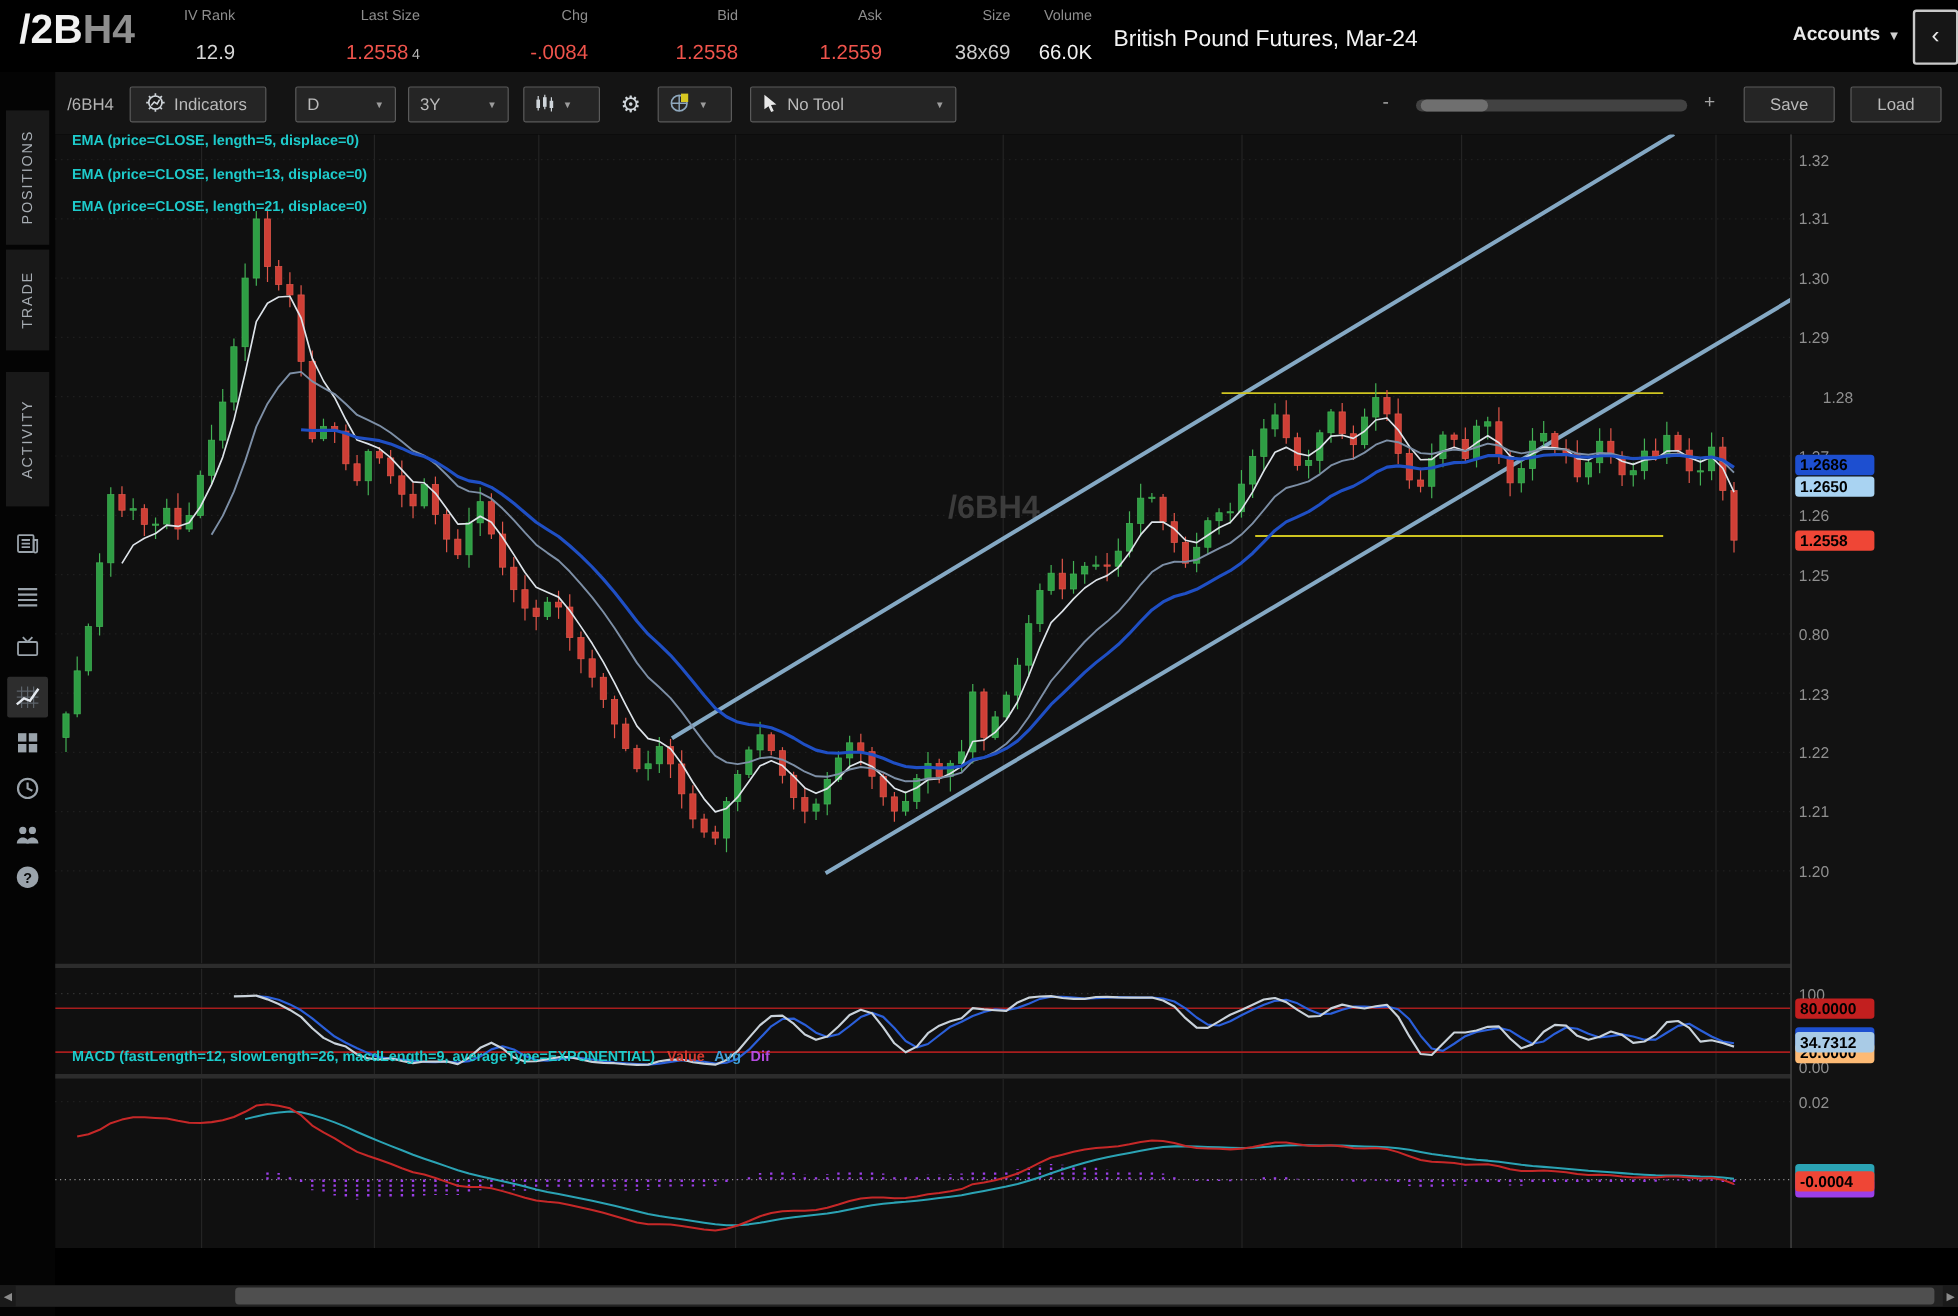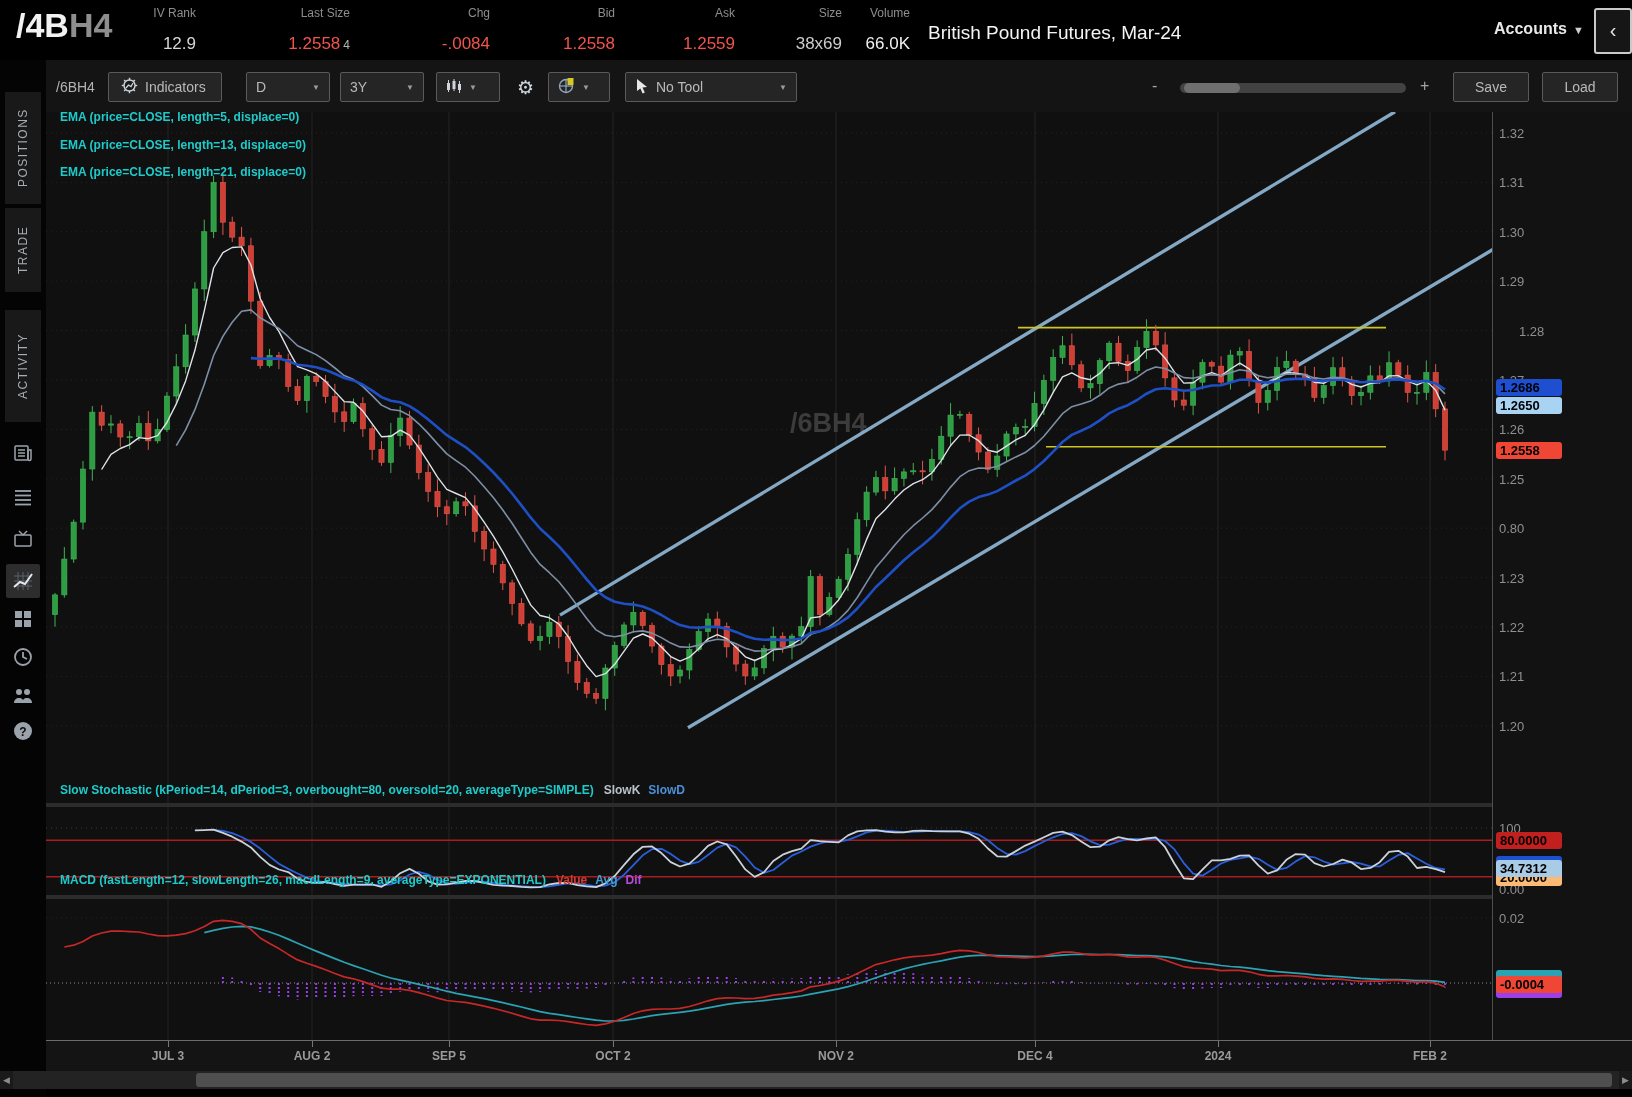--- a/index.html
+++ b/index.html
@@ -50,21 +50,21 @@
   #scrollbar{position:absolute;left:0;top:1071px;width:1632px;height:18px;background:#232323;}
   #scroll-thumb{position:absolute;left:196px;top:2px;width:1416px;height:14px;background:#4f4f4f;border-radius:3px;cursor:pointer;}
   .sarrow{position:absolute;top:0;width:13px;height:18px;background:#1a1a1a;color:#8b8b8b;font-size:9px;text-align:center;line-height:18px;cursor:pointer;}
 </style>
 </head>
 <body>
 
 <div id="stage">
 
   <div id="header">
-    <div id="symbol"><span>/4B</span><span class="sub">H4</span></div>
+    <div id="symbol"><span>/2B</span><span class="sub">H4</span></div>
     <div class="hcol" style="left:106px;width:90px;">
         <span class="lab">IV Rank</span>
         <span class="val" style="color: rgb(214, 214, 214);">12.9</span>
       </div>
     <div class="hcol" style="left:210px;width:140px;">
         <span class="lab">Last Size</span>
         <span class="val"><span style="color: rgb(240, 84, 76);">1.2558</span><span class="suffix">4</span></span>
       </div>
     <div class="hcol" style="left:370px;width:120px;">
         <span class="lab">Chg</span>
@@ -711,23 +711,20 @@
       <line x1="1426.3" y1="983" x2="1426.3" y2="984.0" stroke="#9b3fe8" stroke-width="2" stroke-dasharray="2,2"></line>
       <line x1="1435.7" y1="983" x2="1435.7" y2="985.0" stroke="#9b3fe8" stroke-width="2" stroke-dasharray="2,2"></line>
       <line x1="1445.0" y1="983" x2="1445.0" y2="987.4" stroke="#9b3fe8" stroke-width="2" stroke-dasharray="2,2"></line>
       <polyline points="204.3,932.6 213.6,930.4 222.9,928.4 232.2,927.0 241.6,926.3 250.9,926.9 260.2,929.1 269.6,932.0 278.9,935.3 288.2,939.1 297.6,943.3 306.9,947.3 316.2,951.1 325.5,954.9 334.9,958.6 344.2,962.3 353.5,965.6 362.9,968.8 372.2,972.0 381.5,975.2 390.8,978.0 400.2,980.2 409.5,982.2 418.8,984.3 428.2,986.5 437.5,988.8 446.8,991.2 456.1,993.3 465.5,995.1 474.8,996.9 484.1,998.7 493.5,1000.6 502.8,1002.7 512.1,1004.8 521.4,1007.0 530.8,1009.4 540.1,1011.6 549.4,1013.3 558.8,1014.7 568.1,1016.1 577.4,1017.5 586.7,1018.9 596.1,1020.2 605.4,1021.0 614.7,1021.0 624.1,1020.3 633.4,1019.0 642.7,1017.3 652.0,1015.7 661.4,1014.4 670.7,1013.3 680.0,1012.3 689.4,1011.2 698.7,1009.7 708.0,1007.9 717.3,1006.1 726.7,1004.4 736.0,1003.2 745.3,1002.2 754.7,1001.5 764.0,1000.6 773.3,999.5 782.7,998.4 792.0,997.3 801.3,996.0 810.6,994.2 820.0,992.4 829.3,990.7 838.6,988.8 848.0,986.6 857.3,984.0 866.6,981.0 875.9,977.7 885.3,974.6 894.6,971.7 903.9,968.9 913.3,966.5 922.6,964.4 931.9,962.5 941.2,960.8 950.6,958.9 959.9,957.2 969.2,955.9 978.6,955.3 987.9,955.2 997.2,955.5 1006.5,955.8 1015.9,956.1 1025.2,956.4 1034.5,956.6 1043.9,956.4 1053.2,955.9 1062.5,955.2 1071.8,954.5 1081.2,954.3 1090.5,954.4 1099.8,954.5 1109.2,954.5 1118.5,954.7 1127.8,955.1 1137.1,955.5 1146.5,955.7 1155.8,956.1 1165.1,956.9 1174.5,958.2 1183.8,959.9 1193.1,961.6 1202.4,963.0 1211.8,964.2 1221.1,965.5 1230.4,966.5 1239.8,967.2 1249.1,968.2 1258.4,969.4 1267.8,970.7 1277.1,971.7 1286.4,972.4 1295.7,973.2 1305.1,973.9 1314.4,974.8 1323.7,975.7 1333.1,976.3 1342.4,976.9 1351.7,977.6 1361.0,978.4 1370.4,978.9 1379.7,979.4 1389.0,979.6 1398.4,979.7 1407.7,980.0 1417.0,980.5 1426.3,980.7 1435.7,981.2 1445.0,982.3" fill="none" stroke="#2ba3b4" stroke-width="1.7" stroke-linejoin="round"></polyline>
       <polyline points="64.3,947.0 73.7,945.2 83.0,941.5 92.3,936.0 101.6,933.0 111.0,931.1 120.3,931.0 129.6,931.6 139.0,932.0 148.3,934.0 157.6,935.6 166.9,935.8 176.3,935.1 185.6,933.6 194.9,930.8 204.3,926.5 213.6,921.3 222.9,920.3 232.2,921.4 241.6,923.6 250.9,929.3 260.2,938.0 269.6,943.6 278.9,948.6 288.2,954.4 297.6,959.9 306.9,963.3 316.2,966.4 325.5,969.8 334.9,973.5 344.2,976.9 353.5,978.8 362.9,981.6 372.2,984.9 381.5,988.1 390.8,989.2 400.2,989.1 409.5,990.3 418.8,992.6 428.2,995.3 437.5,998.1 446.8,1000.5 456.1,1001.5 465.5,1002.3 474.8,1004.1 484.1,1006.2 493.5,1008.3 502.8,1010.7 512.1,1013.3 521.4,1016.1 530.8,1018.8 540.1,1020.2 549.4,1020.2 558.8,1020.5 568.1,1021.7 577.4,1023.2 586.7,1024.5 596.1,1025.4 605.4,1023.9 614.7,1021.2 624.1,1017.5 633.4,1013.5 642.7,1010.8 652.0,1009.4 661.4,1009.0 670.7,1009.0 680.0,1008.3 689.4,1006.5 698.7,1003.8 708.0,1000.8 717.3,998.7 726.7,997.9 736.0,998.0 745.3,998.6 754.7,998.4 764.0,997.1 773.3,995.2 782.7,994.2 792.0,992.7 801.3,990.9 810.6,986.8 820.0,985.5 829.3,983.6 838.6,981.1 848.0,977.9 857.3,973.6 866.6,968.9 875.9,964.6 885.3,962.2 894.6,959.8 903.9,957.9 913.3,956.7 922.6,956.0 931.9,955.2 941.2,953.6 950.6,951.6 959.9,950.4 969.2,950.9 978.6,952.5 987.9,955.0 997.2,956.6 1006.5,957.0 1015.9,957.3 1025.2,957.8 1034.5,957.2 1043.9,955.8 1053.2,953.9 1062.5,952.1 1071.8,952.0 1081.2,953.5 1090.5,954.8 1099.8,954.9 1109.2,954.4 1118.5,955.3 1127.8,956.8 1137.1,957.1 1146.5,956.7 1155.8,957.5 1165.1,960.1 1174.5,963.5 1183.8,966.7 1193.1,968.2 1202.4,968.5 1211.8,969.1 1221.1,970.6 1230.4,970.4 1239.8,970.3 1249.1,971.8 1258.4,974.3 1267.8,975.8 1277.1,975.8 1286.4,975.5 1295.7,976.1 1305.1,976.8 1314.4,978.4 1323.7,979.2 1333.1,978.9 1342.4,979.3 1351.7,980.5 1361.0,981.3 1370.4,981.1 1379.7,981.2 1389.0,980.4 1398.4,980.4 1407.7,981.3 1417.0,982.1 1426.3,981.7 1435.7,983.2 1445.0,986.7" fill="none" stroke="#c62828" stroke-width="1.7" stroke-linejoin="round"></polyline>
     </svg>
 
   <div class="study-label" style="left:60px;top:110px;">EMA (price=CLOSE, length=5, displace=0)</div>
   <div class="study-label" style="left:60px;top:138px;">EMA (price=CLOSE, length=13, displace=0)</div>
   <div class="study-label" style="left:60px;top:165px;">EMA (price=CLOSE, length=21, displace=0)</div>
-  <div class="study-label" style="left:60px;top:783px;">
-    <span>Slow Stochastic (kPeriod=14, dPeriod=3, overbought=80, oversold=20, averageType=SIMPLE)</span><span class="plot-k">SlowK</span><span class="plot-d">SlowD</span>
-  </div>
   <div class="study-label" style="left:60px;top:873px;">
     <span>MACD (fastLength=12, slowLength=26, macdLength=9, averageType=EXPONENTIAL)</span><span class="plot-val">Value</span><span class="plot-avg">Avg</span><span class="plot-dif">Dif</span>
   </div>
 
   <div id="axis-col">
       <div class="atick" style="top:14px;">1.32</div>
       <div class="atick" style="top:63.400000000000034px;">1.31</div>
       <div class="atick" style="top:112.80000000000007px;">1.30</div>
       <div class="atick" style="top:162.20000000000016px;">1.29</div>
       <div class="atick" style="top:211.60000000000014px;margin-left:20px;">1.28</div>
@@ -747,37 +744,19 @@
       <div class="badge" style="top:330.1480000000002px;background:#ef4636;z-index:2;">1.2558</div>
       <div class="badge" style="top:720.2px;background:#c21f1f;z-index:1;">80.0000</div>
       <div class="badge" style="top:743.685px;background:#1d4fd0;z-index:2;">40.0303</div>
       <div class="badge" style="top:748.26px;background:#a9cbe6;z-index:3;">34.7312</div>
       <div class="badge" style="top:756.8px;background:#fdba74;z-index:1;">20.0000</div>
       <div class="badge" style="top:857.975px;background:#2ba3b4;z-index:1;height:14px;"></div>
       <div class="badge" style="top:869.975px;background:#9b3fe8;z-index:1;height:14px;"></div>
       <div class="badge" style="top:863.975px;background:#ef4636;z-index:2;">-0.0004</div>
     </div>
 
-  <div id="xaxis">
-      <div class="xtick" style="left: 122px;"></div>
-      <div class="xlab" style="left: 122px;">JUL 3</div>
-      <div class="xtick" style="left: 266px;"></div>
-      <div class="xlab" style="left: 266px;">AUG 2</div>
-      <div class="xtick" style="left: 403px;"></div>
-      <div class="xlab" style="left: 403px;">SEP 5</div>
-      <div class="xtick" style="left: 567px;"></div>
-      <div class="xlab" style="left: 567px;">OCT 2</div>
-      <div class="xtick" style="left: 790px;"></div>
-      <div class="xlab" style="left: 790px;">NOV 2</div>
-      <div class="xtick" style="left: 989px;"></div>
-      <div class="xlab" style="left: 989px;">DEC 4</div>
-      <div class="xtick" style="left: 1172px;"></div>
-      <div class="xlab" style="left: 1172px;">2024</div>
-      <div class="xtick" style="left: 1384px;"></div>
-      <div class="xlab" style="left: 1384px;">FEB 2</div>
-    </div>
 
   <div id="scrollbar">
     <div class="sarrow" style="left:0;">◀</div>
     <div id="scroll-thumb"></div>
     <div class="sarrow" style="left:1619px;">▶</div>
   </div>
 </div>
 
 </body></html>

